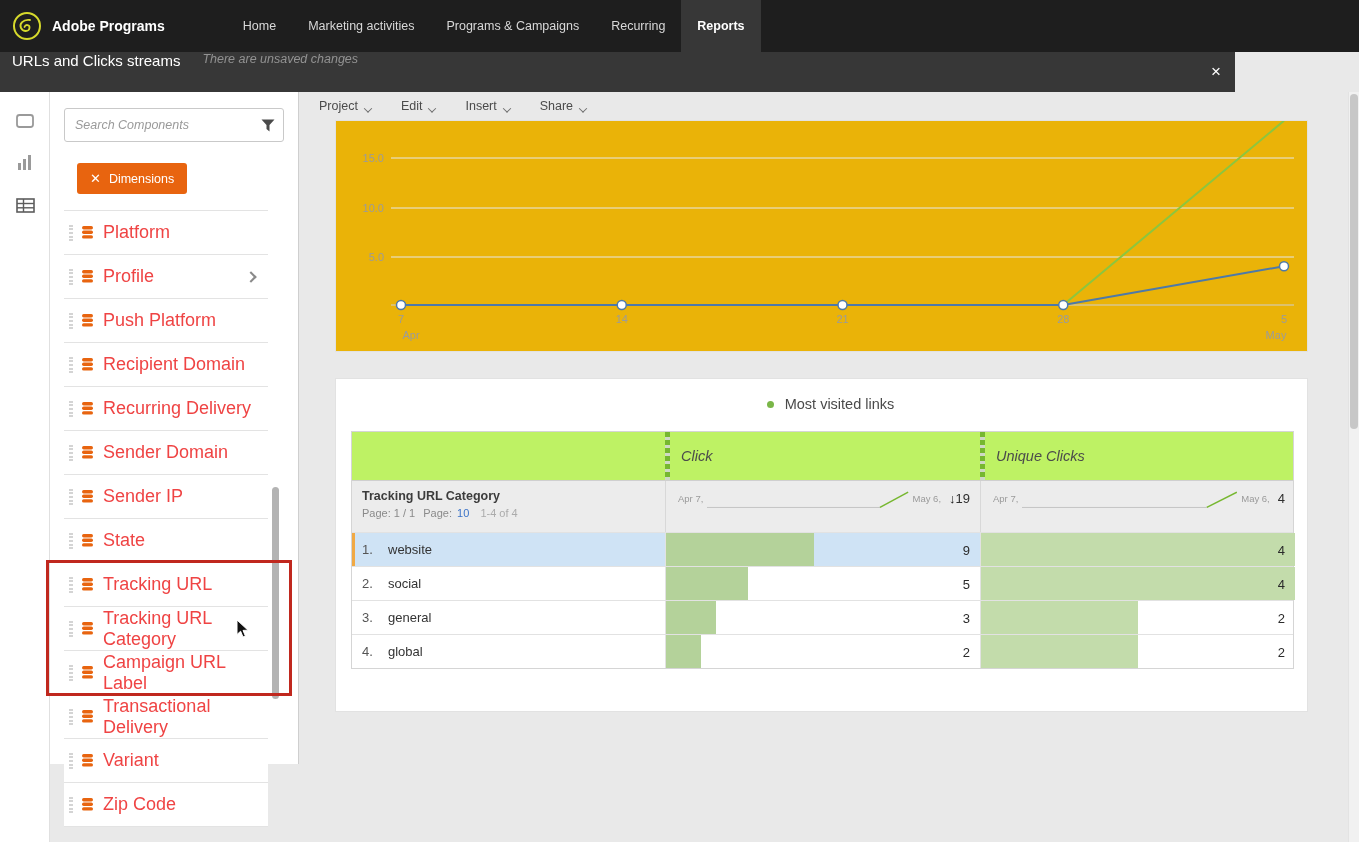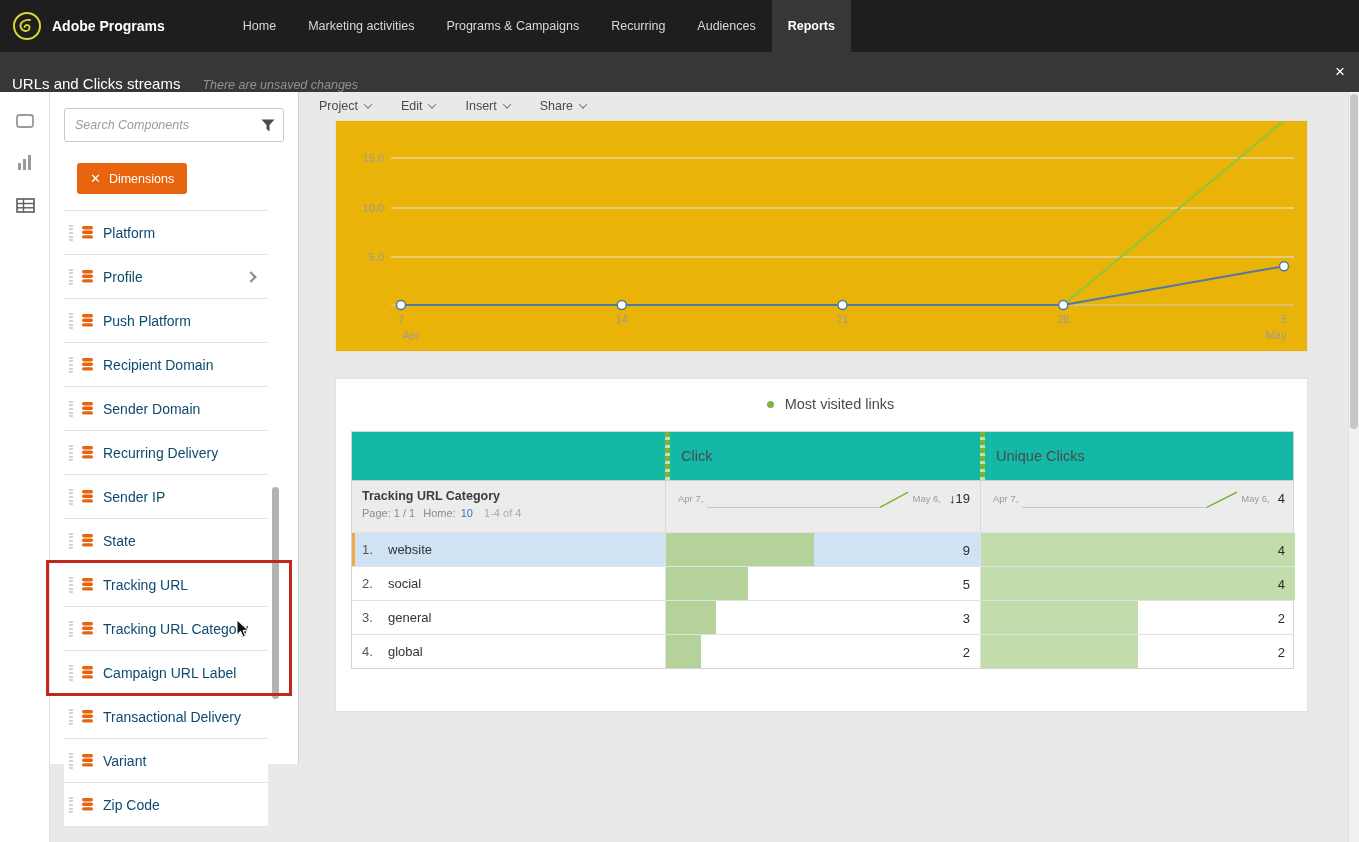--- a/index.html
+++ b/index.html
@@ -8,72 +8,72 @@
 
   
   .topbar { position:absolute; left:0; top:0; width:1359px; height:52px; background:#1e1e1e; display:flex; align-items:center; z-index:30; }
   .logo { width:30px; height:30px; margin-left:12px; flex:0 0 auto; }
   .brand { color:#fff; font-size:14px; font-weight:bold; margin-left:10px; }
   .nav { display:flex; margin-left:62px; height:52px; }
   .nav-item { color:#d8d8d8; font-size:12.5px; padding:0 16px; line-height:52px; cursor:pointer; white-space:nowrap; }
   .nav-item.active { color:#fff; font-weight:bold; background:#373737;text-align:right; }
 
   
-  .subheader { position:absolute; left:0; top:52px; width:1359px; height:40px; background:#373737; display:flex; align-items:flex-end; z-index:29; }
+  .subheader { position:absolute; left:0; top:52px; width:1235px; height:40px; background:#373737; display:flex; align-items:flex-start; z-index:29; }
   .sub-title { color:#fff; font-size:15px; margin-left:12px; }
   .sub-status { color:#929292; font-size:12.5px; font-style:italic; margin-left:22px; }
   .sub-close { position:absolute; right:14px; top:9px; color:#fff; font-size:17px; line-height:22px; cursor:pointer; }
 
   
   .toolstrip { position:absolute; left:0; top:92px; width:50px; height:750px; background:#fff; border-right:1px solid #e0e0e0; z-index:5; }
   .tool { position:absolute; left:0; width:50px; height:34px; display:flex; align-items:center; justify-content:center; cursor:pointer; }
 
   
   .leftpanel { position:absolute; left:50px; top:92px; width:249px; height:672px; background:#fff; border-right:1px solid #cfcfcf; z-index:5; }
   .search-wrap { position:absolute; left:14px; top:16px; width:220px; height:34px; }
   .search-wrap input { width:100%; height:100%; border:1px solid #c9c9c9; border-radius:3px; padding:0 32px 0 10px; font-size:12.5px; color:#444; font-family:"Liberation Sans",sans-serif; outline:none; background:#fff; }
   .search-wrap input::placeholder { color:#9a9a9a; font-style:italic; }
   .funnel { position:absolute; right:9px; top:11px; cursor:pointer; }
   .chip { position:absolute; left:27px; top:71px; height:31px; background:#e8640f; color:#fff; border-radius:3px; display:inline-flex; align-items:center; padding:0 13px; font-size:12.5px; cursor:pointer; }
   .chip .x { margin-right:8px; font-size:13px; font-weight:bold; }
   .dimlist { position:absolute; left:14px; top:118px; width:204px; border-top:1px solid #e3e3e3; }
   .dim-item { position:relative; height:44px; border-bottom:1px solid #e3e3e3; display:flex; align-items:center; cursor:pointer; background:#fff; }
   .drag { width:2px; height:16px; border-left:2px dotted #d4d4d4; border-right:2px dotted #d4d4d4; margin:0 9px 0 5px; }
   .dbicon { flex:0 0 auto; margin-right:9px; }
-  .dim-label { font-size:14px; color:#0c4a6e; }
+  .dim-label { font-size:18px; color:#ef4444; }
   .chev-right { position:absolute; right:13px; top:18px; width:8px; height:8px; border-top:2px solid #8a8a8a; border-right:2px solid #8a8a8a; transform:rotate(45deg); }
   .list-scroll { position:absolute; left:222px; top:395px; width:7px; height:212px; background:#b3b3b3; border-radius:4px; cursor:pointer; }
 
   
   .red-box { position:absolute; left:46px; top:560px; width:246px; height:136px; border:3px solid #c0281e; z-index:40; pointer-events:none; }
   .cursor { position:absolute; left:236px; top:619px; z-index:41; pointer-events:none; }
 
   
   .main { position:absolute; left:299px; top:92px; width:1060px; height:750px; background:#e9e9e9; }
   .menubar { position:absolute; left:0; top:0; width:100%; height:28px; display:flex; align-items:center; padding-left:12px; }
-  .menu-item { font-size:12.5px; color:#4b4b4b; padding:0 8px; margin-right:14px; display:flex; align-items:center; cursor:pointer; }
+  .menu-item { font-size:12.5px; color:#4b4b4b; padding:0 8px; margin-right:14px; display:flex; align-items:flex-end; cursor:pointer; }
   .chev-down { width:6px; height:6px; border-right:1.5px solid #6e6e6e; border-bottom:1.5px solid #6e6e6e; transform:rotate(45deg) translate(-1px,-1px); margin-left:7px; }
 
   
   .chart-panel { position:absolute; left:36px; top:28px; width:973px; height:232px; background:#eab308; border:1px solid #e2e2e2; overflow:hidden; }
   .grid { stroke:#e7e7e7; stroke-width:1; }
   .axis { stroke:#cfcfcf; stroke-width:1; }
   .yticks text, .xticks text { fill:#9b9b9b; font-size:11px; font-family:"Liberation Sans",sans-serif; }
   .yticks text { text-anchor:end; }
   .xticks text { text-anchor:middle; }
   #chart-markers circle { fill:#fff; stroke:#4d79a9; stroke-width:1.5; }
 
   
   .links-panel { position:absolute; left:36px; top:286px; width:973px; height:334px; background:#fff; border:1px solid #e2e2e2; }
   .panel-title-row { display:flex; align-items:center; padding:17px 0 0 18px;justify-content:center; }
   .bullet { width:7px; height:7px; border-radius:50%; background:#7ab648; margin-right:11px; }
   .panel-title { font-size:14.5px; color:#4a4a4a; }
   .mv-table { position:absolute; left:15px; top:52px; width:943px; border:1px solid #d5d5d5; }
   .mv-grid { display:grid; grid-template-columns:313px 315px 315px; }
-  .mv-h1 { background:#14b8a6; height:48px; }
+  .mv-h1 { background:#bef264; height:48px;font-style:italic; }
   .mv-h1-cell { display:flex; align-items:center; font-size:14.5px; color:#4b4b4b; cursor:pointer; }
   .green-strip { width:5px; height:48px; background:repeating-linear-gradient(180deg,#76b72f 0 5px,#cfd8c4 5px 8px); margin-right:11px; }
   .mv-h2 { background:#ececec; height:52px; border-top:1px solid #cfcfcf; }
   .mv-h2-cat { padding:8px 0 0 10px; }
   .dim-title { font-size:12.5px; font-weight:bold; color:#3c3c3c; }
   .dim-pg { font-size:11px; color:#8a8a8a; margin-top:4px; }
   .dim-pg .blue { color:#3b73c8; cursor:pointer; margin:0 2px; }
   .dim-pg .muted { color:#ababab; margin-left:6px; }
   .mv-h2-spark { display:flex; align-items:center; padding:0 10px 16px 12px; border-left:1px solid #d8d8d8; }
   .spark-lbl { font-size:9.5px; color:#9a9a9a; white-space:nowrap; }
@@ -101,21 +101,20 @@
   <svg class="logo" viewBox="0 0 30 30">
     <circle cx="15" cy="15" r="13" fill="#1e1e1e" stroke="#d6d92c" stroke-width="2"></circle>
     <path d="M18 9 C11 8 7 13 9 17 C11 21 17 21 17.5 17 C18 13.5 13.5 13 12.5 16" fill="none" stroke="#d6d92c" stroke-width="1.8" stroke-linecap="round"></path>
   </svg>
   <span class="brand">Adobe Programs</span>
   <nav class="nav">
     <span class="nav-item">Home</span>
     <span class="nav-item">Marketing activities</span>
     <span class="nav-item">Programs &amp; Campaigns</span>
     <span class="nav-item">Recurring</span>
-    <span class="nav-item">Audiences</span>
     <span class="nav-item active">Reports</span>
   </nav>
 </header>
 
 <div class="subheader">
   <span class="sub-title">URLs and Clicks streams</span>
   <span class="sub-status">There are unsaved changes</span>
   <span class="sub-close">×</span>
 </div>
 
@@ -193,30 +192,30 @@
         </svg>
       <span class="dim-label">Recipient Domain</span>
     </div>
     <div class="dim-item">
       <span class="drag"></span>
       <svg class="dbicon" width="12" height="13" viewBox="0 0 12 13">
           <rect y="0" width="11" height="3.4" rx="1.7" fill="#e8640f"></rect>
           <rect y="4.6" width="11" height="3.4" rx="1.7" fill="#e8640f"></rect>
           <rect y="9.2" width="11" height="3.4" rx="1.7" fill="#e8640f"></rect>
         </svg>
+      <span class="dim-label">Recurring Delivery</span>
+    </div>
+    <div class="dim-item">
+      <span class="drag"></span>
+      <svg class="dbicon" width="12" height="13" viewBox="0 0 12 13">
+          <rect y="0" width="11" height="3.4" rx="1.7" fill="#e8640f"></rect>
+          <rect y="4.6" width="11" height="3.4" rx="1.7" fill="#e8640f"></rect>
+          <rect y="9.2" width="11" height="3.4" rx="1.7" fill="#e8640f"></rect>
+        </svg>
       <span class="dim-label">Sender Domain</span>
-    </div>
-    <div class="dim-item">
-      <span class="drag"></span>
-      <svg class="dbicon" width="12" height="13" viewBox="0 0 12 13">
-          <rect y="0" width="11" height="3.4" rx="1.7" fill="#e8640f"></rect>
-          <rect y="4.6" width="11" height="3.4" rx="1.7" fill="#e8640f"></rect>
-          <rect y="9.2" width="11" height="3.4" rx="1.7" fill="#e8640f"></rect>
-        </svg>
-      <span class="dim-label">Recurring Delivery</span>
     </div>
     <div class="dim-item">
       <span class="drag"></span>
       <svg class="dbicon" width="12" height="13" viewBox="0 0 12 13">
           <rect y="0" width="11" height="3.4" rx="1.7" fill="#e8640f"></rect>
           <rect y="4.6" width="11" height="3.4" rx="1.7" fill="#e8640f"></rect>
           <rect y="9.2" width="11" height="3.4" rx="1.7" fill="#e8640f"></rect>
         </svg>
       <span class="dim-label">Sender IP</span>
     </div>
@@ -365,21 +364,21 @@
           <span class="green-strip"></span>
           <span>Unique Clicks</span>
         </div>
       </div>
 
       <div class="mv-grid mv-h2">
         <div class="mv-h2-cat">
           <div class="dim-title">Tracking URL Category</div>
           <div class="dim-pg">
             <span>Page: 1 / 1</span>
-            <span style="margin-left:5px;">Home:</span>
+            <span style="margin-left:5px;">Page:</span>
             <span class="blue">10</span>
             <span class="muted">1-4 of 4</span>
           </div>
         </div>
         <div class="mv-h2-spark">
           <span class="spark-lbl">Apr 7,</span>
           <svg class="spark" viewBox="0 0 100 22" preserveAspectRatio="none">
             <line x1="0" y1="16" x2="86" y2="16" stroke="#c4c4c4" stroke-width="1" vector-effect="non-scaling-stroke"></line>
             <polyline points="86,16 100,2" fill="none" stroke="#76b72f" stroke-width="1.5" vector-effect="non-scaling-stroke"></polyline>
           </svg>

